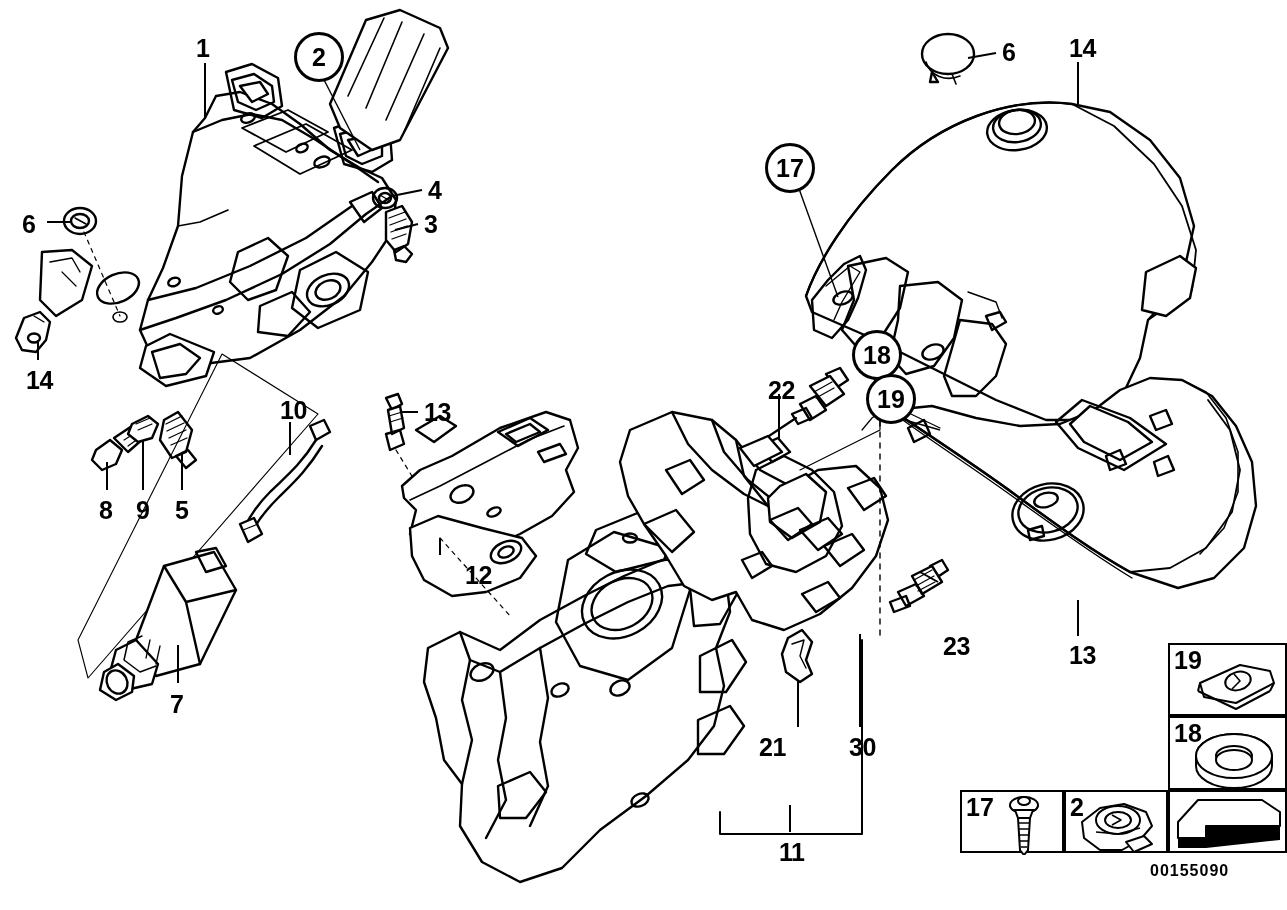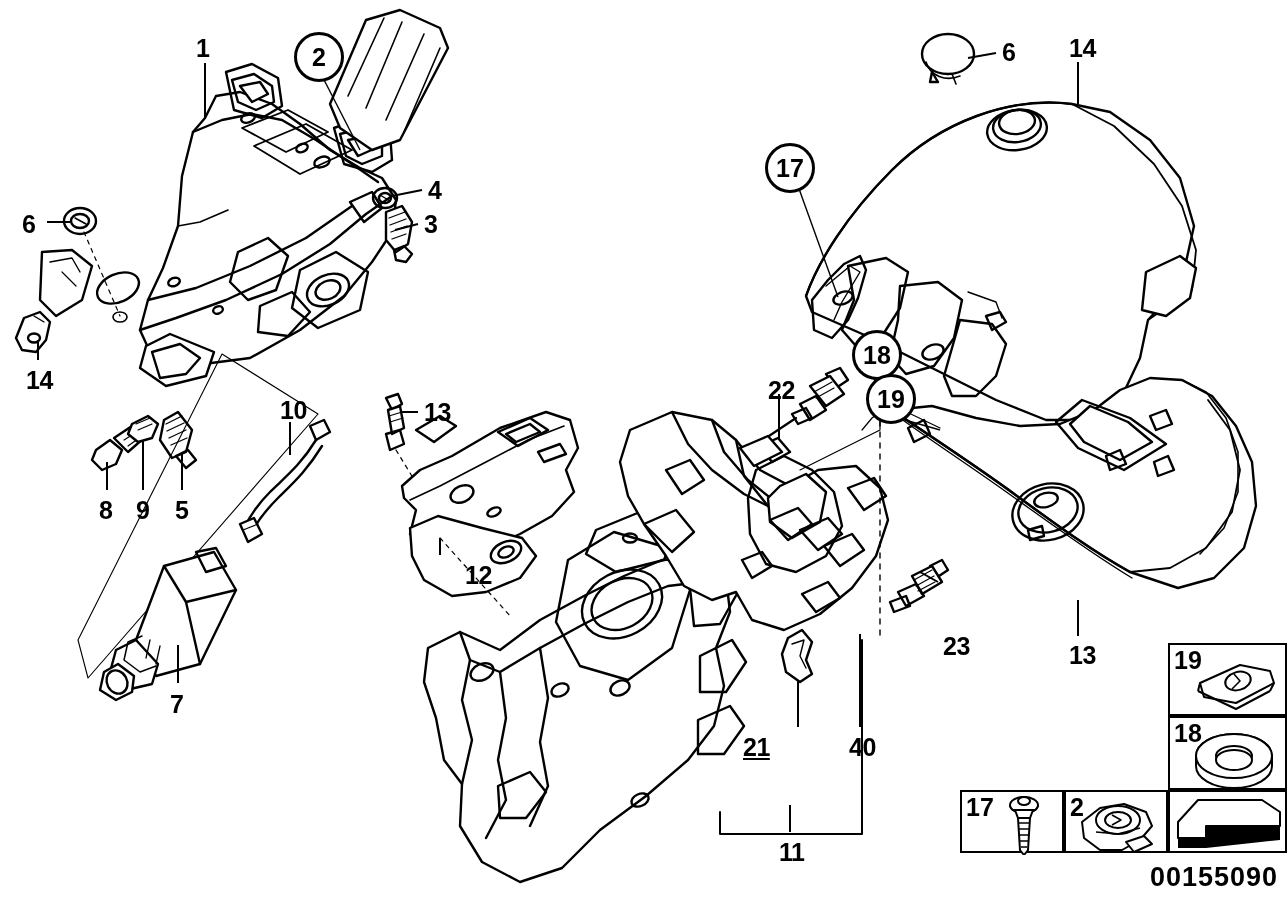--- a/index.html
+++ b/index.html
@@ -7,21 +7,21 @@
        font-family:"Liberation Sans",sans-serif;color:#000;}
   #stage{position:absolute;left:0;top:0;width:1287px;height:910px;}
   svg.art{position:absolute;left:0;top:0;width:1287px;height:910px;}
   .lbl{position:absolute;font-weight:bold;font-size:25px;line-height:25px;
        letter-spacing:-0.5px;color:#000;white-space:nowrap;}
   .callout{position:absolute;border:3px solid #000;border-radius:50%;
            background:#fff;display:flex;align-items:center;justify-content:center;
            font-weight:bold;font-size:25px;color:#000;}
   .legendbox{position:absolute;border:2px solid #000;background:#fff;box-sizing:border-box;}
   .legendnum{position:absolute;font-weight:bold;font-size:25px;line-height:25px;color:#000;}
-  #diagid{position:absolute;font-weight:bold;font-size:27px;letter-spacing:1px;color:#000;}
+  #diagid{position:absolute;font-weight:bold;font-size:16px;letter-spacing:1px;color:#000;}
 </style>
 </head>
 <body>
 
 <div id="stage">
 
   <svg class="art" viewBox="0 0 1287 910">
     <g fill="none" stroke="#000" stroke-width="2.4" stroke-linejoin="round" stroke-linecap="round">
 
       <g>
@@ -338,22 +338,22 @@
       <div class="lbl" style="left: 779px; top: 840px;">11</div>
       <div class="lbl" style="left: 429px; top: 563px; margin-left: 36px;">12</div>
       <div class="lbl" style="left: 424px; top: 400px;">13</div>
       <div class="lbl" style="left: 26px; top: 368px;">14</div>
       <div class="lbl" style="left: 1069px; top: 36px;">14</div>
       <div class="lbl" style="left: 1002px; top: 40px;">6</div>
       <div class="lbl" style="left: 1069px; top: 643px;">13</div>
       <div class="callout" style="left: 765px; top: 143px; width: 44px; height: 44px;">17</div>
       <div class="callout" style="left: 852px; top: 330px; width: 44px; height: 44px;">18</div>
       <div class="callout" style="left: 866px; top: 374px; width: 44px; height: 44px;">19</div>
-      <div class="lbl" style="left: 849px; top: 735px;">40</div>
-      <div class="lbl" style="left: 743px; top: 735px; text-decoration: underline;">21</div>
+      <div class="lbl" style="left: 849px; top: 735px;">30</div>
+      <div class="lbl" style="left: 759px; top: 735px;">21</div>
       <div class="lbl" style="left: 768px; top: 370px; margin-top: 8px;">22</div>
       <div class="lbl" style="left: 943px; top: 590px; margin-top: 44px;">23</div>
     </div>
 
   <div id="legend">
 
     <div class="legendbox" style="left:1168px;top:643px;width:119px;height:73px;">
       <svg viewBox="0 0 119 73" width="119" height="73">
         <g fill="#fff" stroke="#000" stroke-width="2" stroke-linejoin="round">
           <path d="M30 38 L70 20 L100 26 L104 38 L66 58 L34 52 Z"></path>

